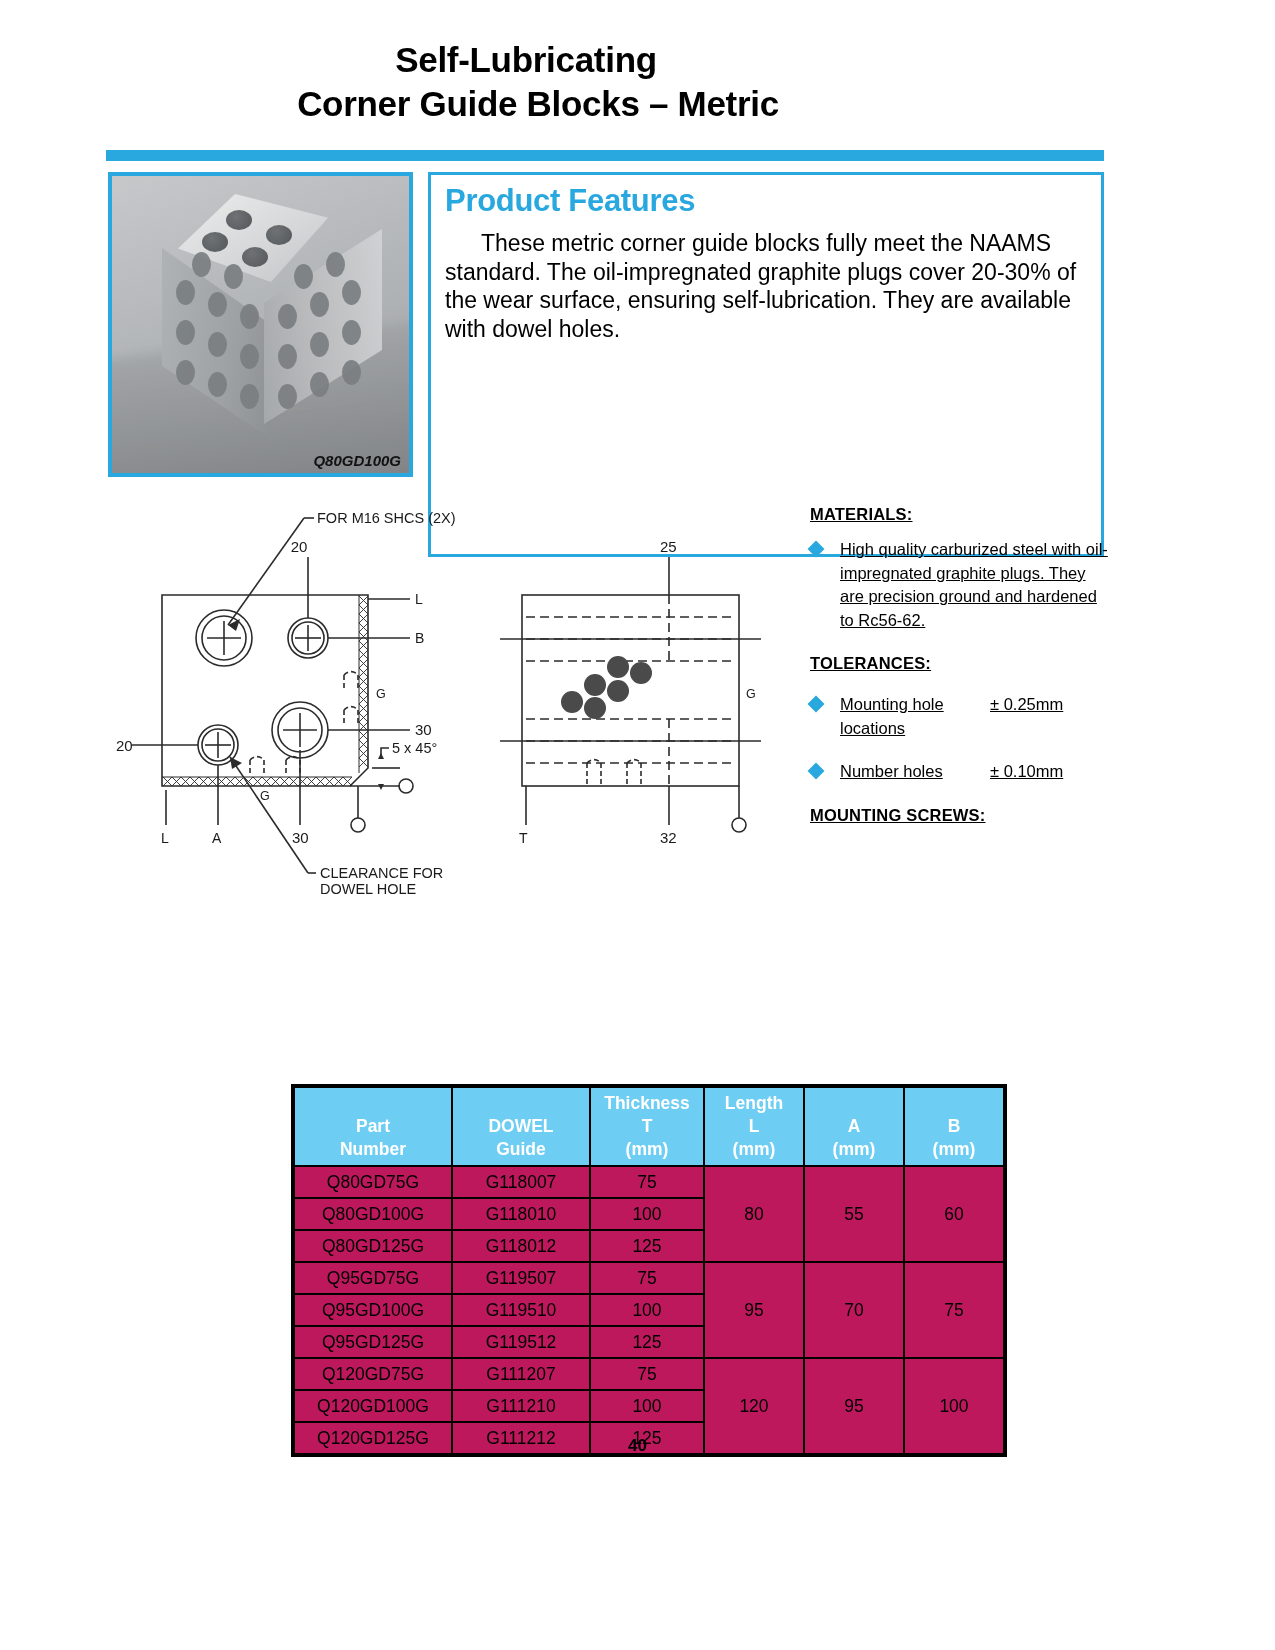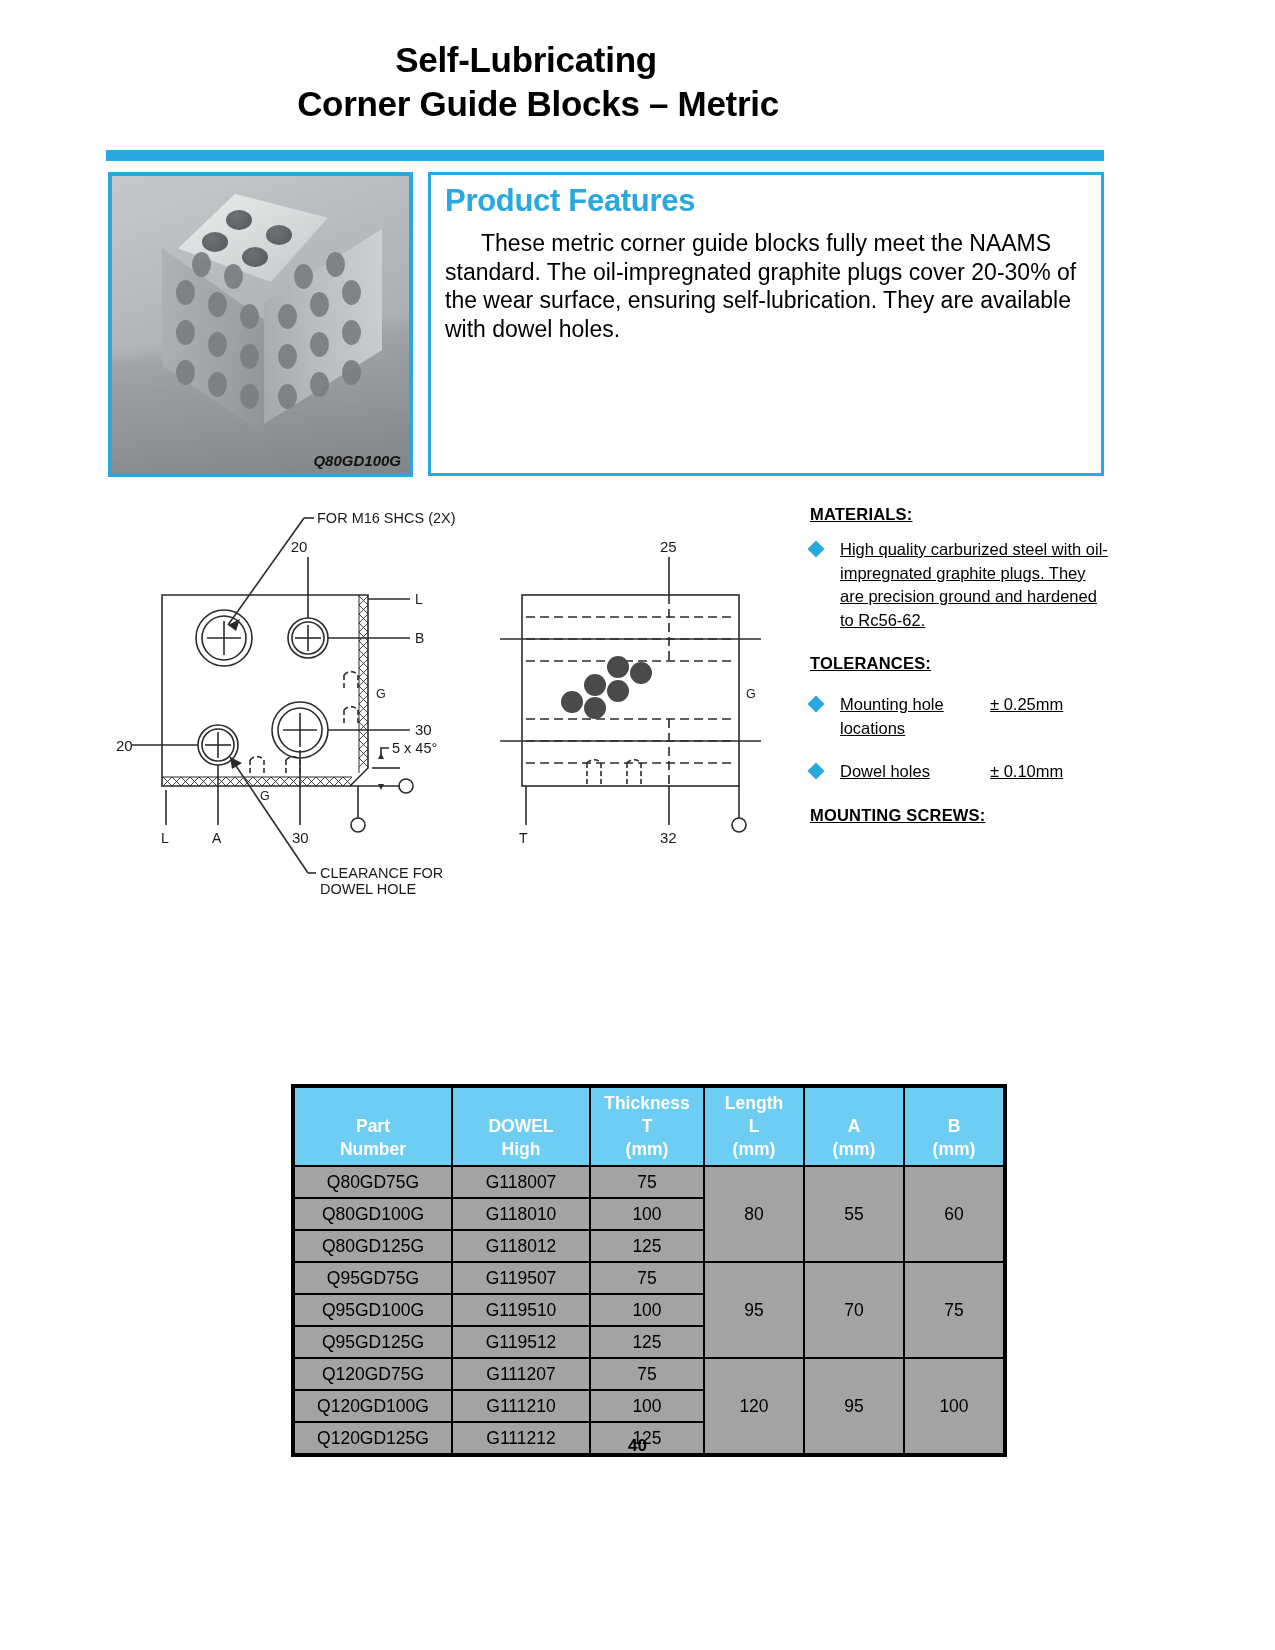--- a/index.html
+++ b/index.html
@@ -55,21 +55,21 @@
   .hole{position:absolute;border-radius:50%;background:#7f8385;}
   .tophole{background:radial-gradient(circle at 38% 32%,#6e7274,#55585a);}
   .plug{background:#7a7e80;opacity:.92;}
   .caption{
     position:absolute;right:8px;bottom:4px;font-style:italic;font-weight:bold;
     font-size:15px;color:#111;
   }
 
   
   .pf-box{
-    position:absolute;left:428px;top:172px;width:676px;height:304px;
+    position:absolute;left:428px;top:172px;width:676px;height:385px;
     border:3px solid #29a8e0;box-sizing:border-box;background:#fff;
   }
   .pf-title{
     position:absolute;left:14px;top:8px;font-size:31px;font-weight:bold;
     color:#29a8e0;letter-spacing:-0.3px;
   }
   .pf-body{
     position:absolute;left:14px;top:54px;width:648px;
     font-size:23px;line-height:28.5px;text-indent:36px;
   }
@@ -89,21 +89,21 @@
   .btxt{font-size:16.5px;line-height:23.5px;flex:1 1 auto;}
   .tol-row{display:flex;margin-top:20px;align-items:flex-start;}
   .tol-label{font-size:16.5px;line-height:23.5px;width:150px;}
   .tol-val{font-size:16.5px;line-height:23.5px;white-space:nowrap;}
 
   
   .tbl-wrap{position:absolute;left:291px;top:1084px;}
   table.spec-tbl{border-collapse:collapse;border:4px solid #000;}
   table.spec-tbl th,table.spec-tbl td{
     border:2px solid #000;text-align:center;font-size:17.5px;
-    padding:0;height:30px;color:#000;background:#a3a3a3;
+    padding:0;height:30px;color:#000;background:#be185d;
   }
   table.spec-tbl th{
     background:#6ecdf2;color:#fff;font-weight:bold;line-height:23px;
     padding:4px 6px;vertical-align:middle;
   }
   th.c-part{width:144px;}
   th.c-naams{width:124px;}
   th.c-t{width:100px;}
   th.c-l{width:86px;}
   th.c-a{width:86px;}
@@ -428,21 +428,21 @@
 
     <div class="blk">
       <h3>TOLERANCES:</h3>
       <div class="tol-row">
         <div class="dia"></div>
         <div class="tol-label">Mounting hole locations</div>
         <div class="tol-val">± 0.25mm</div>
       </div>
       <div class="tol-row">
         <div class="dia"></div>
-        <div class="tol-label">Dowel holes</div>
+        <div class="tol-label">Number holes</div>
         <div class="tol-val">± 0.10mm</div>
       </div>
     </div>
 
     <div class="blk">
       <h3>MOUNTING SCREWS:</h3>
     </div>
   </div>
 
   <div class="tbl-wrap">
@@ -450,21 +450,21 @@
       <thead>
         <tr>
           <th class="c-part">
             <span class="hdr-pad"></span>
             <span class="hdr-mid">Part</span>
             <span class="hdr-bot">Number</span>
           </th>
           <th class="c-naams">
             <span class="hdr-pad"></span>
             <span class="hdr-mid">DOWEL</span>
-            <span class="hdr-bot">High</span>
+            <span class="hdr-bot">Guide</span>
           </th>
           <th class="c-t">
             <span class="hdr-top">Thickness</span>
             <span class="hdr-mid">T</span>
             <span class="hdr-bot">(mm)</span>
           </th>
           <th class="c-l">
             <span class="hdr-top">Length</span>
             <span class="hdr-mid">L</span>
             <span class="hdr-bot">(mm)</span>

